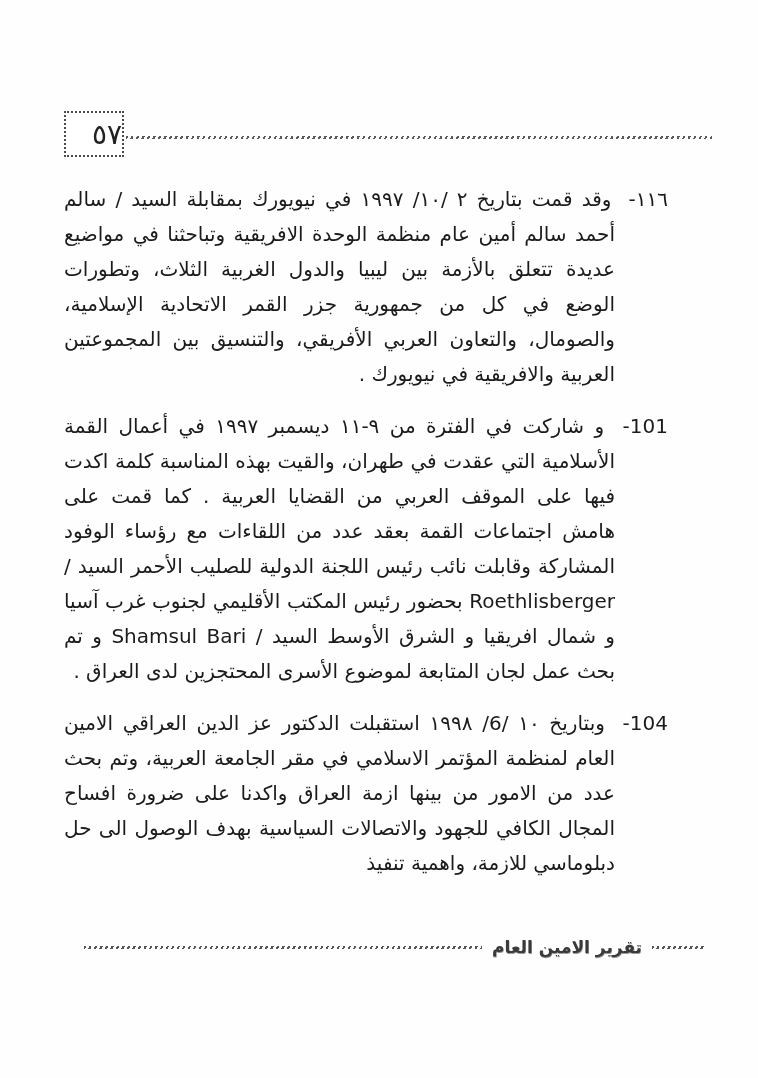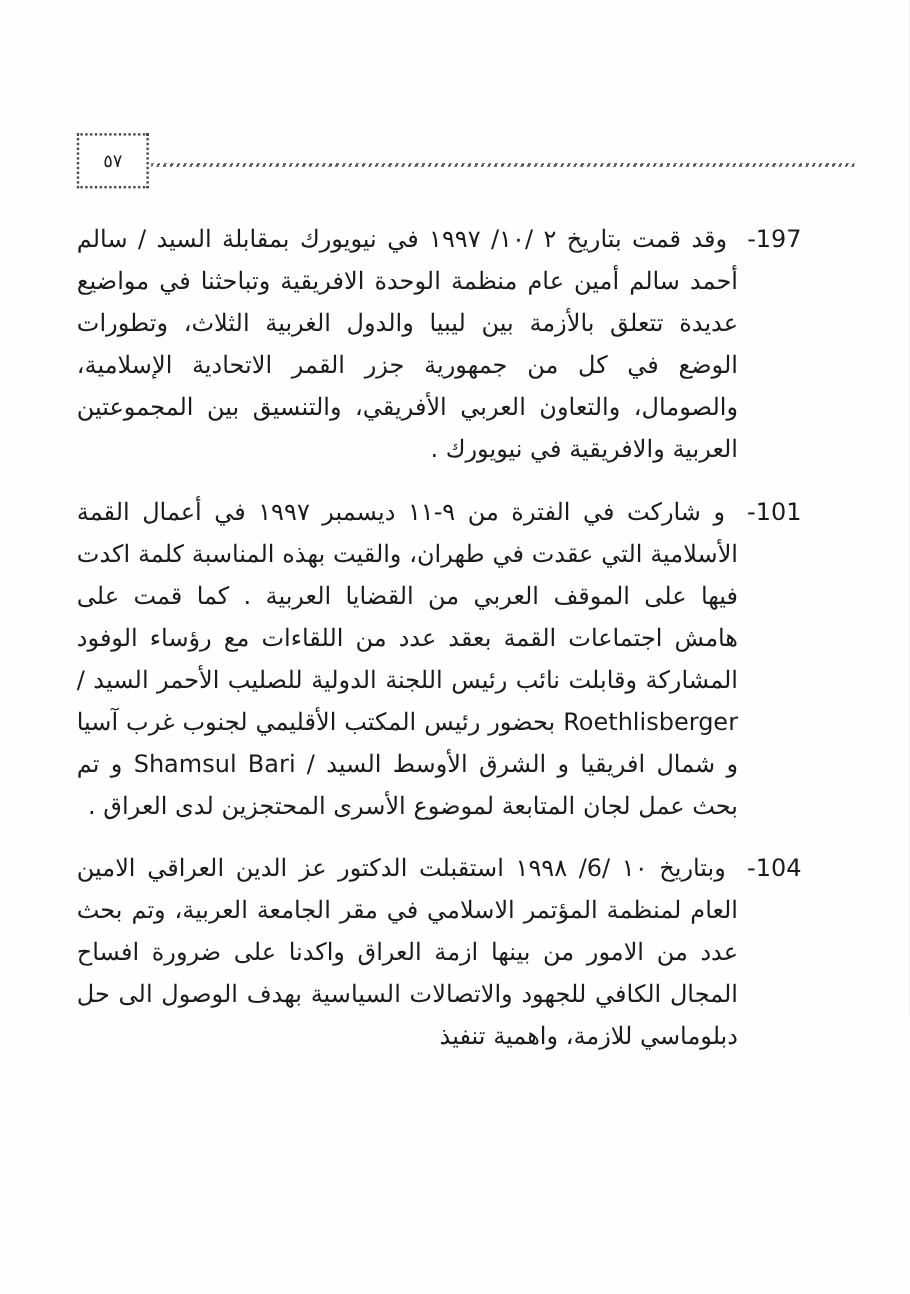--- a/index.html
+++ b/index.html
@@ -22,22 +22,22 @@
   
   .pagenum-box {
     position: absolute;
     top: 111px;
     left: 64px;
     width: 56px;
     height: 42px;
     border: 2px dotted #4a4a4a;
     display: flex;
     align-items: center;
-    justify-content: center;
-    font-size: 15px;
+    justify-content: flex-start;
+    font-size: 28px;
     letter-spacing: 1px;
     color: #222;
     background: #fff;
   }
   .header-rule {
     position: absolute;
     top: 136px;
     left: 126px;
     right: 46px;
     height: 3px;
@@ -105,30 +105,35 @@
 
   <div class="pagenum-box">
     <span>٥٧</span>
   </div>
   <div class="header-rule"></div>
 
   <div class="body">
 
 
     <p class="para numbered">
-      <span class="num">197-</span>
+      <span class="num">١١٦-</span>
       <span>وقد قمت بتاريخ ٢ /١٠/ ١٩٩٧ في نيويورك بمقابلة السيد / سالم أحمد سالم أمين عام منظمة الوحدة الافريقية وتباحثنا في مواضيع عديدة تتعلق بالأزمة بين ليبيا والدول الغربية الثلاث، وتطورات الوضع في كل من جمهورية جزر القمر الاتحادية الإسلامية، والصومال، والتعاون العربي الأفريقي، والتنسيق بين المجموعتين العربية والافريقية في نيويورك .</span>
     </p>
 
     <p class="para numbered">
       <span class="num">101-</span>
       <span>و شاركت في الفترة من ٩-١١ ديسمبر ١٩٩٧ في أعمال القمة الأسلامية التي عقدت في طهران، والقيت بهذه المناسبة كلمة اكدت فيها على الموقف العربي من القضايا العربية . كما قمت على هامش اجتماعات القمة بعقد عدد من اللقاءات مع رؤساء الوفود المشاركة وقابلت نائب رئيس اللجنة الدولية للصليب الأحمر السيد / Roethlisberger بحضور رئيس المكتب الأقليمي لجنوب غرب آسيا و شمال افريقيا و الشرق الأوسط السيد / Shamsul Bari و تم بحث عمل لجان المتابعة لموضوع الأسرى المحتجزين لدى العراق .</span>
     </p>
 
     <p class="para numbered">
       <span class="num">104-</span>
       <span>وبتاريخ ١٠ /6/ ١٩٩٨ استقبلت الدكتور عز الدين العراقي الامين العام لمنظمة المؤتمر الاسلامي في مقر الجامعة العربية، وتم بحث عدد من الامور من بينها ازمة العراق واكدنا على ضرورة افساح المجال الكافي للجهود والاتصالات السياسية بهدف الوصول الى حل دبلوماسي للازمة، واهمية تنفيذ</span>
     </p>
 
   </div>
 
+  <div class="footer">
+    <div class="footer-dash-short"></div>
+    <div class="footer-title">تقرير الامين العام</div>
+    <div class="footer-rule-long"></div>
+  </div>
 
 </div>
 
 </body></html>

